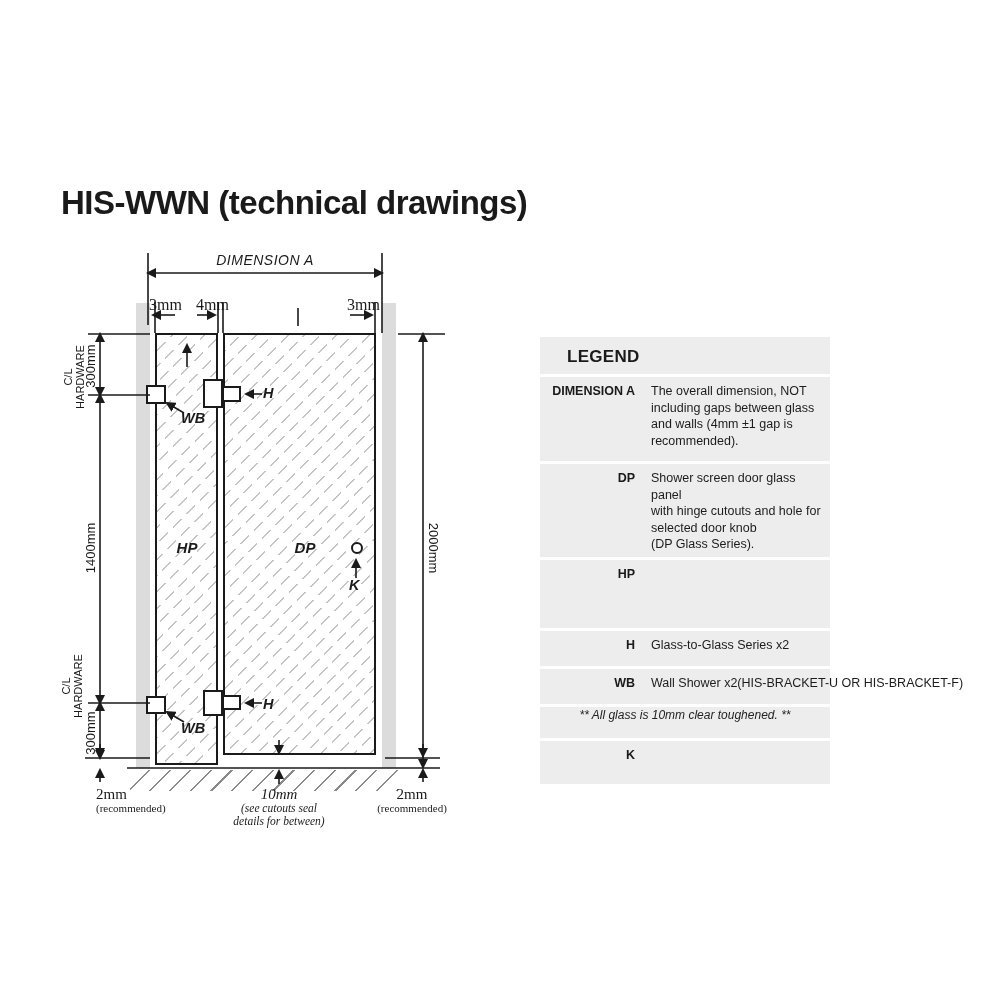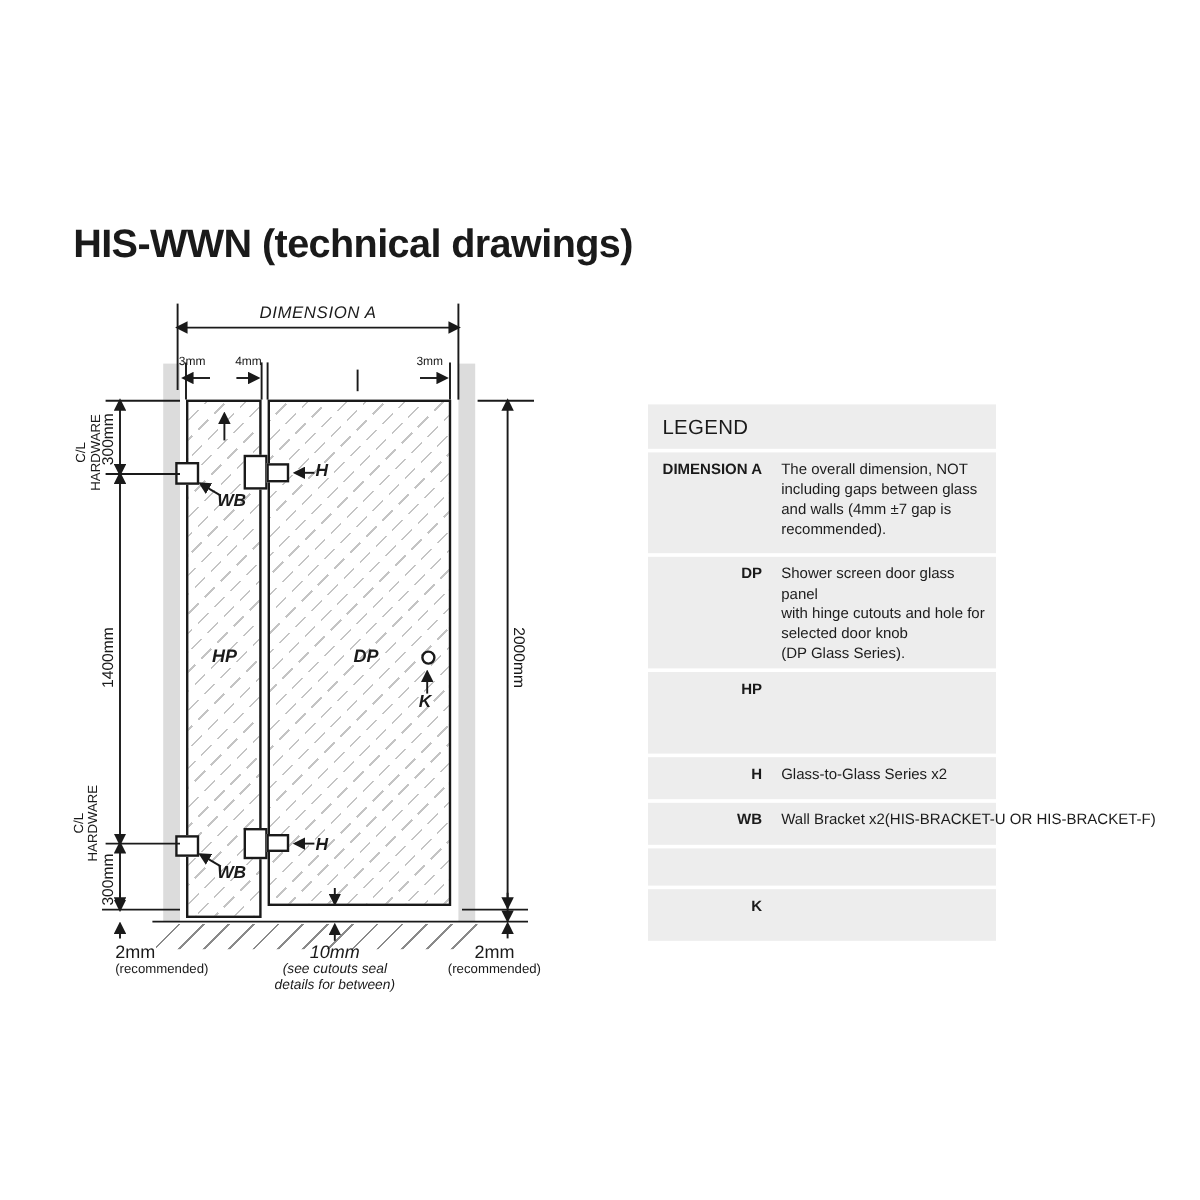--- a/index.html
+++ b/index.html
@@ -28,21 +28,21 @@
   .wb-top{left:146px;top:385px;width:20px;height:19px;}
   .wb-bottom{left:146px;top:696px;width:20px;height:18px;}
   .hinge-a{left:203px;top:379px;width:20px;height:29px;}
   .hinge-b{left:222px;top:386px;width:19px;height:16px;}
   .hinge-c{left:203px;top:690px;width:20px;height:26px;}
   .hinge-d{left:222px;top:695px;width:19px;height:15px;}
   .knob{left:351px;top:542px;width:12px;height:12px;border-radius:50%;box-sizing:border-box;
         border:2px solid #1a1a1a;background:#fff;}
 
   
-  .t{font-size:10px;white-space:nowrap;}
+  .t{font-size:16px;white-space:nowrap;font-family:Liberation Serif, serif;}
   .it{font-style:italic;}
   .bd{font-weight:bold;}
   .dim-a-label{left:200px;top:252px;width:130px;text-align:center;font-size:14px;font-style:italic;letter-spacing:0.5px;}
   .gap-l{left:149px;top:296px;}
   .gap-m{left:196px;top:296px;}
   .gap-r{left:347px;top:296px;}
   .hp-label{left:170px;top:539px;width:34px;text-align:center;font-size:15px;}
   .dp-label{left:288px;top:539px;width:34px;text-align:center;font-size:15px;}
   .h-top{left:263px;top:385px;font-size:14.5px;}
   .h-bottom{left:263px;top:696px;font-size:14.5px;}
@@ -52,31 +52,31 @@
   .rot{white-space:nowrap;font-size:13px;}
   .rot-ccw{transform:translate(-50%,-50%) rotate(-90deg);}
   .rot-cw{transform:translate(-50%,-50%) rotate(90deg);}
   .cl{font-size:11px;line-height:12px;text-align:center;white-space:nowrap;}
   .cl-top{left:74px;top:377px;}
   .d300t{left:90px;top:366px;}
   .d1400{left:90px;top:548px;}
   .cl-bottom{left:72px;top:686px;}
   .d300b{left:90px;top:733px;}
   .d2000{left:433px;top:548px;}
-  .note-block{text-align:center;}
+  .note-block{text-align:center;font-family:Liberation Serif, serif;}
   .big-dim{font-size:15px;line-height:16px;}
   .small-note{font-size:11px;line-height:13px;}
   .bl-2mm{left:96px;top:786px;text-align:left;}
   .bc-10mm{left:204px;top:786px;width:150px;}
   .bc-10mm .small-note{font-style:italic;font-size:11.5px;}
   .br-2mm{left:362px;top:786px;width:100px;}
 
   
   .legend{left:540px;top:337px;width:290px;background:#ededed;}
-  .legend-header{font-size:17px;font-weight:normal;padding:10px 12px 7px 12px;letter-spacing:0.3px;}
+  .legend-header{font-size:17px;font-weight:bold;padding:10px 12px 7px 27px;letter-spacing:0.3px;}
   .lrow{display:flex;border-top:3px solid #fff;padding:6px 0 4px 0;}
   .lterm{width:95px;flex:0 0 95px;text-align:right;font-weight:bold;font-size:12.5px;padding-top:1px;}
   .ldesc{margin-left:16px;width:172px;font-size:12.5px;line-height:16.5px;white-space:pre-line;color:#1c1c1c;}
   .ldesc.nowrap{white-space:nowrap;width:auto;overflow:visible;}
   .r1{min-height:74px;} .r2{min-height:76px;} .r3{min-height:58px;}
   .r4{min-height:25px;} .r5{min-height:25px;} .r6{min-height:21px;} .r7{min-height:33px;}
   .footnote{left:540px;top:708px;width:290px;text-align:center;font-size:12px;font-style:italic;color:#222;}
 
   svg.overlay{position:absolute;left:0;top:0;pointer-events:none;}
   svg.overlay line, svg.overlay path.ln{stroke:#1a1a1a;stroke-width:1.6;fill:none;}
@@ -192,43 +192,44 @@
     <div class="big-dim">2mm</div>
     <div class="small-note">(recommended)</div>
   </div>
 
   <div class="abs legend">
     <div class="legend-header">LEGEND</div>
     <div class="lrow r1">
       <div class="lterm">DIMENSION A</div>
       <div class="ldesc">The overall dimension, NOT
 including gaps between glass
-and walls (4mm ±7 gap is
+and walls (4mm ±1 gap is
 recommended).</div>
     </div>
     <div class="lrow r2">
       <div class="lterm">DP</div>
       <div class="ldesc">Shower screen door glass panel
 with hinge cutouts and hole for
 selected door knob
 (DP Glass Series).</div>
     </div>
     <div class="lrow r3">
       <div class="lterm">HP</div>
     </div>
     <div class="lrow r4">
       <div class="lterm">H</div>
       <div class="ldesc">Glass-to-Glass Series x2</div>
     </div>
     <div class="lrow r5">
       <div class="lterm">WB</div>
-      <div class="ldesc nowrap">Wall Bracket x2(HIS-BRACKET-U OR HIS-BRACKET-F)</div>
+      <div class="ldesc nowrap">Wall Shower x2(HIS-BRACKET-U OR HIS-BRACKET-F)</div>
     </div>
     <div class="lrow r6">
       <div class="lterm"></div>
       <div class="ldesc"></div>
     </div>
     <div class="lrow r7">
       <div class="lterm">K</div>
     </div>
   </div>
+  <div class="abs footnote">** All glass is 10mm clear toughened. **</div>
 
 </div>
 
 </body></html>

